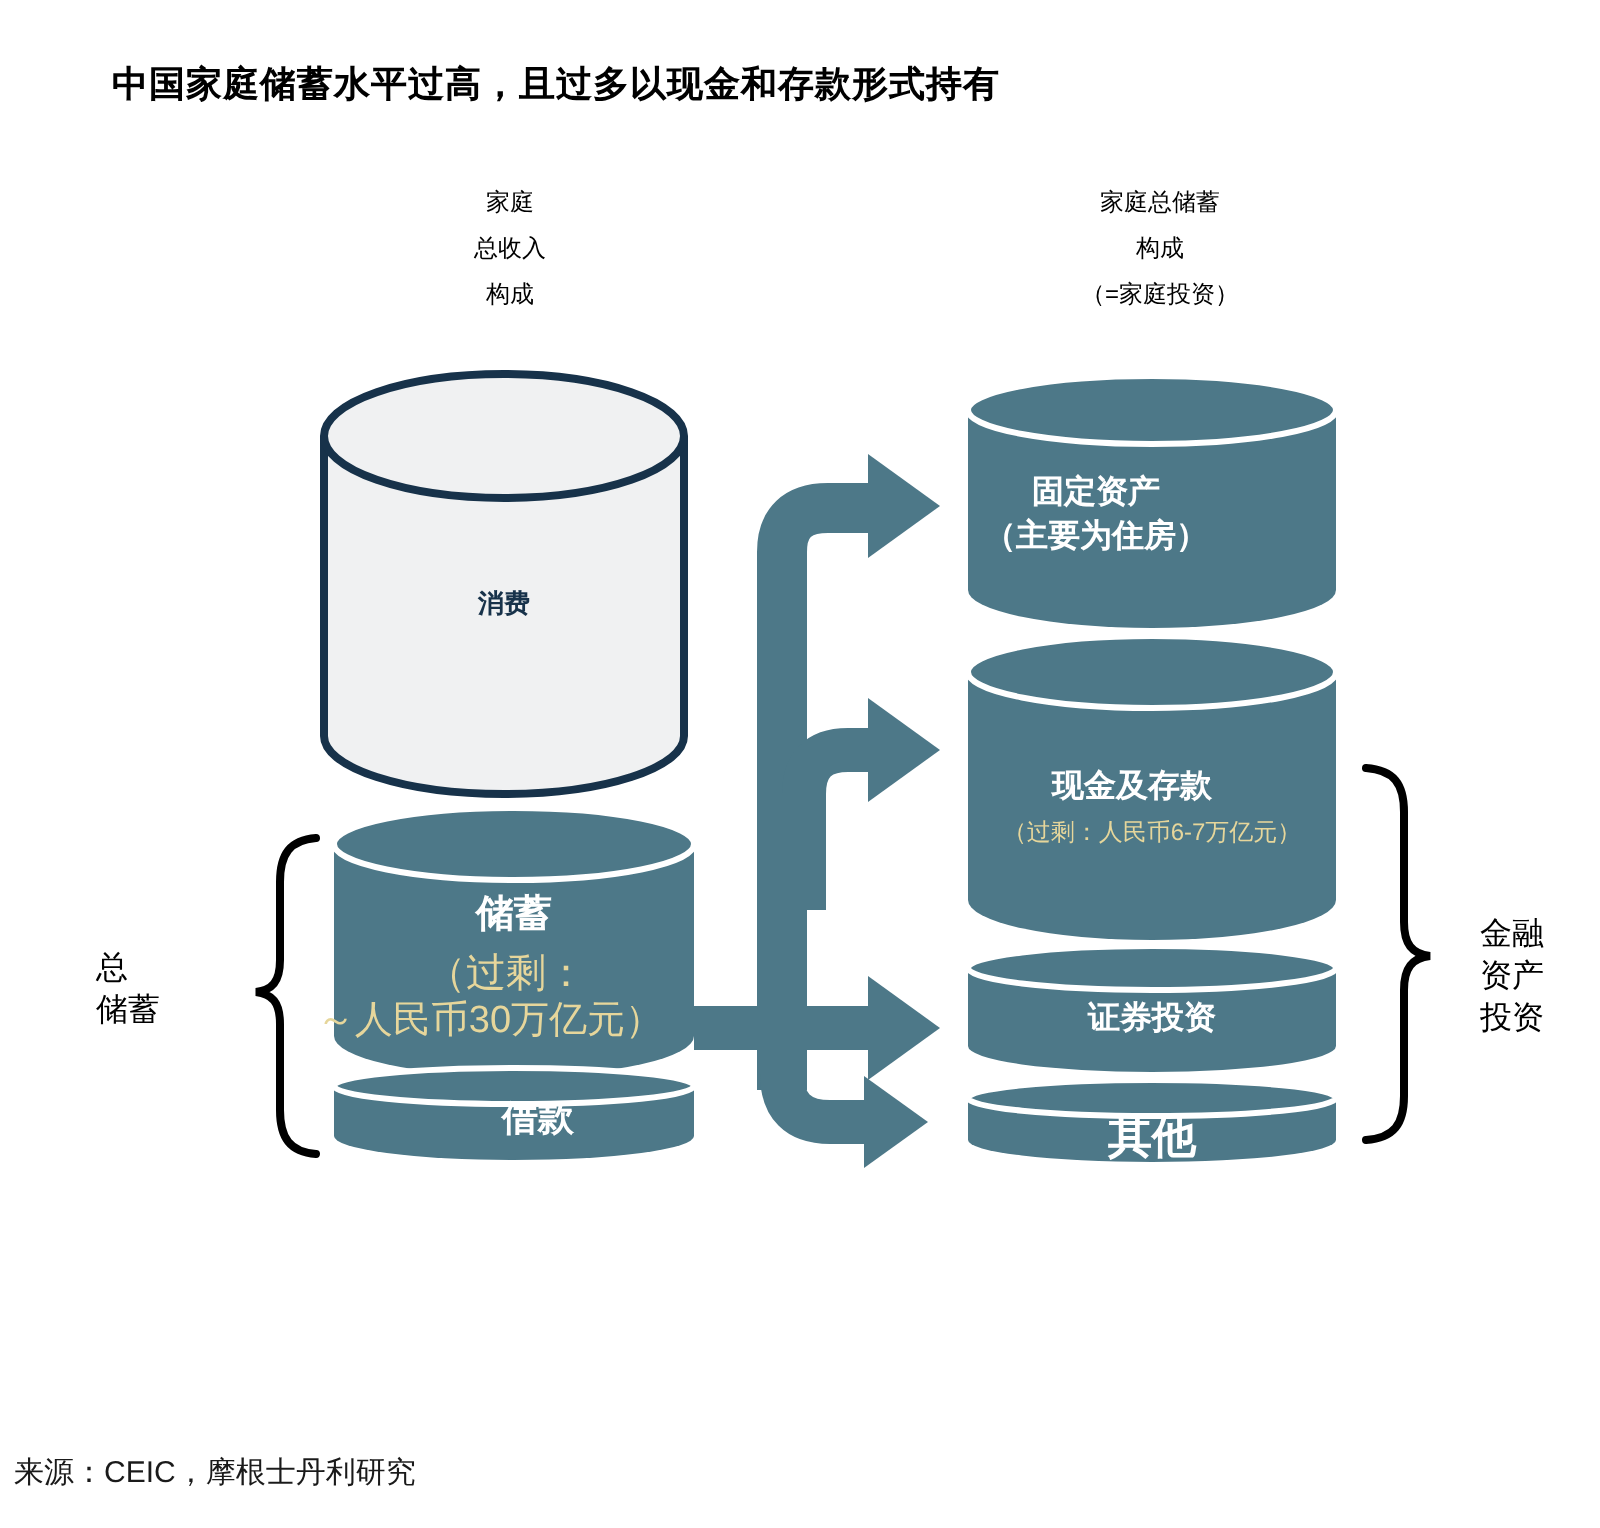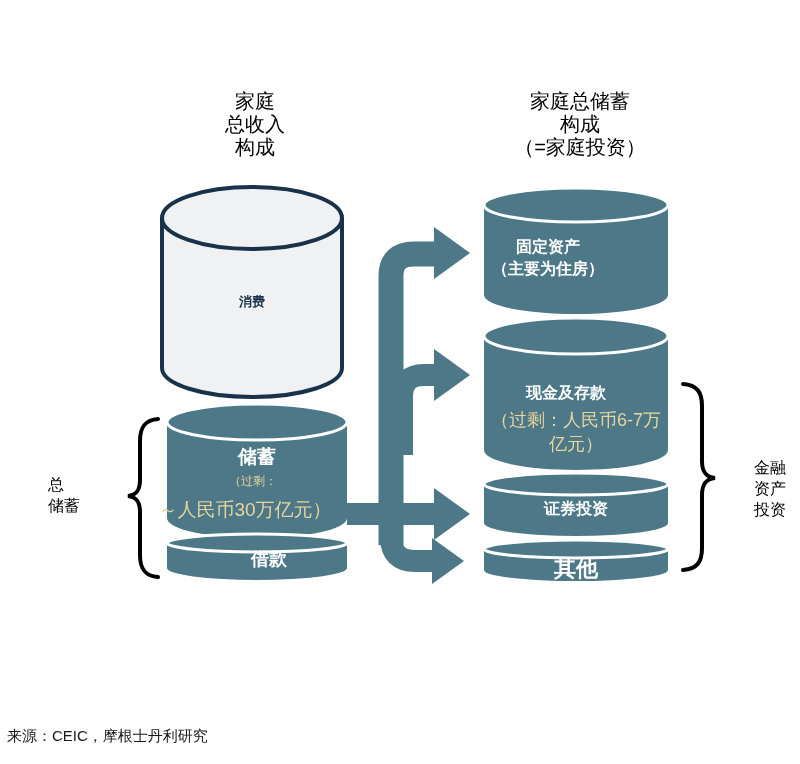--- a/index.html
+++ b/index.html
@@ -9,45 +9,46 @@
     --cylinder_gray:#F0F1F2;
     --text_black:#000000;
   }
   html,body{margin:0;padding:0;background:#ffffff;}
   .stage{
     position:relative;width:800px;height:764px;background:#ffffff;overflow:hidden;
     font-family:"Liberation Sans","DejaVu Sans",sans-serif;color:var(--text_black);
   }
   .abs{position:absolute;}
   .title{left:56px;top:30px;font-size:18px;font-weight:700;letter-spacing:.5px;}
-  .hdr{font-size:20px;line-height:23px;text-align:center;}
+  .hdr{font-size:12px;line-height:23px;text-align:center;}
   .hdr-left{left:175px;top:90px;width:160px;}
   .hdr-right{left:496px;top:90px;width:168px;}
   .cyl-label{text-align:center;}
   .lbl-consumption{left:162px;top:293px;width:180px;font-size:13px;font-weight:700;color:var(--navy);}
   .lbl-savings{left:167px;top:444px;width:180px;font-size:19px;font-weight:700;color:#ffffff;}
-  .lbl-savings-note1{left:167px;top:473px;width:172px;font-size:12px;color:var(--gold);}
+  .lbl-savings-note1{left:167px;top:473px;width:172px;font-size:20px;color:var(--gold);}
   .lbl-savings-note2{left:155px;top:497px;width:180px;font-size:19px;color:var(--gold);}
   .lbl-borrowing{left:167px;top:547px;width:204px;font-size:18px;font-weight:700;color:#ffffff;}
   .lbl-fixed{left:456px;top:236px;width:184px;font-size:16px;font-weight:700;line-height:22px;color:#ffffff;}
   .lbl-cash{left:484px;top:383px;width:164px;font-size:16px;font-weight:700;color:#ffffff;}
-  .lbl-cash-note{left:484px;top:408px;width:184px;font-size:18px;color:var(--gold);}
+  .lbl-cash-note{left:484px;top:408px;width:184px;font-size:12px;color:var(--gold);}
   .lbl-securities{left:484px;top:499px;width:184px;font-size:16px;font-weight:700;color:#ffffff;}
   .lbl-other{left:484px;top:554px;width:184px;font-size:22px;font-weight:700;color:#ffffff;}
   .brace-label{font-size:16px;line-height:21px;}
   .brace-label-left{left:48px;top:474px;width:80px;text-align:left;}
-  .brace-label-right{left:740px;top:457px;width:60px;text-align:center;}
+  .brace-label-right{left:740px;top:457px;width:60px;text-align:left;}
   .source{left:7px;top:727px;font-size:15px;color:#1a1a1a;}
   svg{position:absolute;left:0;top:0;}
 </style>
 </head>
 <body>
 
 <div class="stage">
 
+  <div class="abs title">中国家庭储蓄水平过高，且过多以现金和存款形式持有</div>
 
   <div class="abs hdr hdr-left">
     <div>家庭</div>
     <div>总收入</div>
     <div>构成</div>
   </div>
 
   <div class="abs hdr hdr-right">
     <div>家庭总储蓄</div>
     <div>构成</div>

